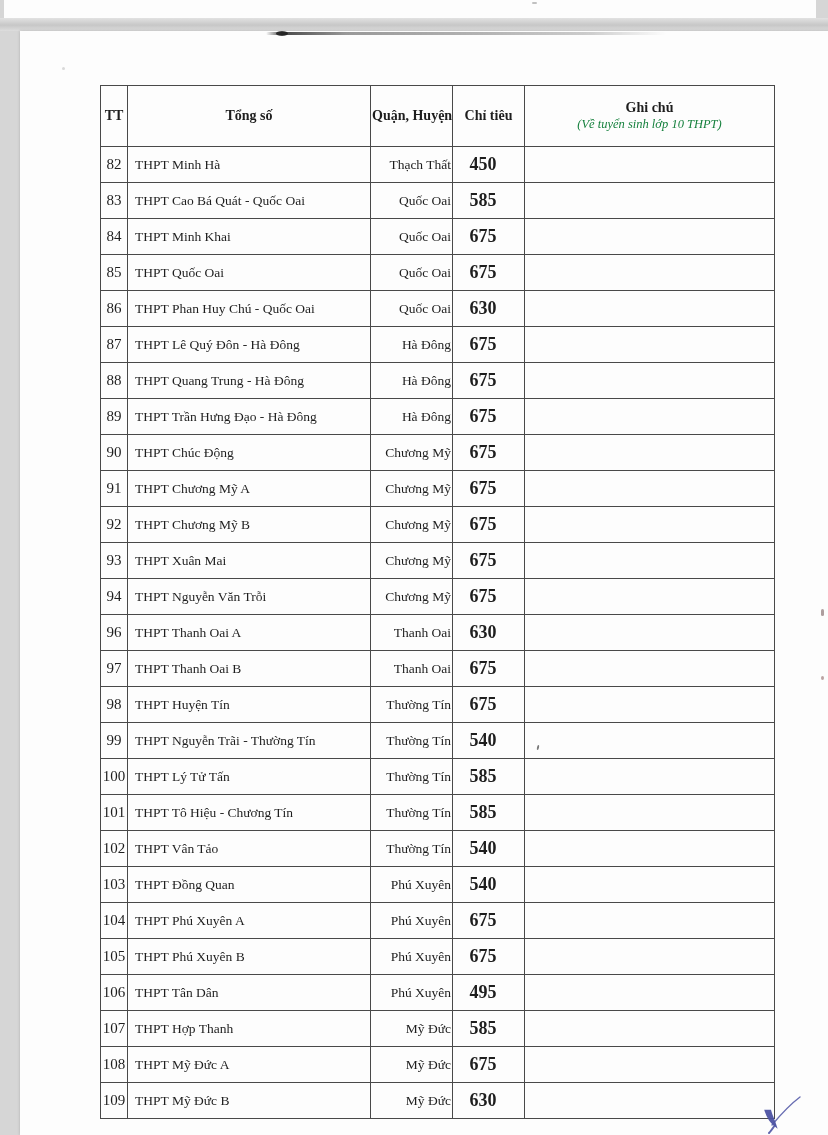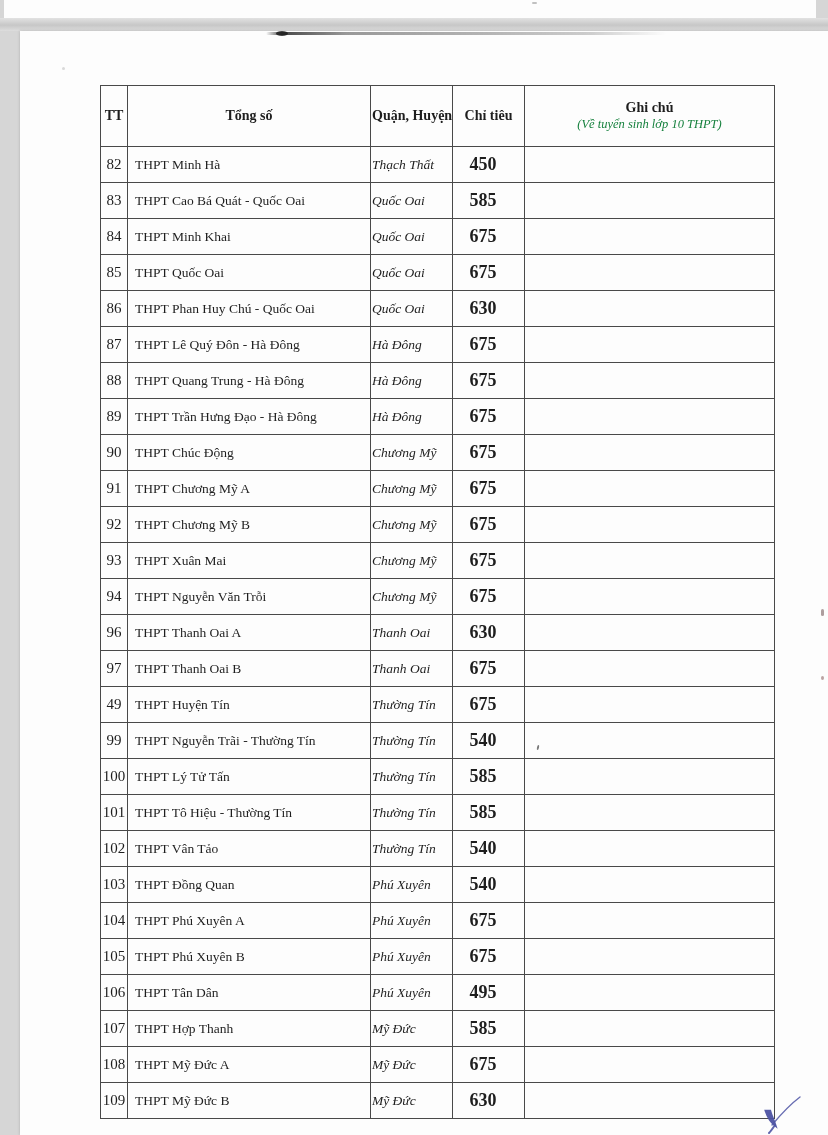--- a/index.html
+++ b/index.html
@@ -42,21 +42,21 @@
   table.quota th, table.quota td {
     border:1px solid #494949;
     vertical-align:middle;
     overflow:hidden; white-space:nowrap;
   }
   thead th { height:58px; font-weight:bold; font-size:14px; text-align:center; }
   th .note-sub { font-weight:normal; font-style:italic; font-size:12.5px; margin-top:1px; color:#15803d; }
   tbody td { height:33px; font-size:13.5px; }
   td.c-tt   { text-align:center; font-size:15px; padding:0 1px; }
   td.c-name { text-align:left; padding-left:7px; }
-  td.c-district { text-align:left;font-style:italic; }
+  td.c-district { text-align:right; }
   td.c-quota { text-align:center; padding-right:12px; font-weight:bold; font-size:18px;margin-top:24px; }
   td.c-note { }
   
   .speck { position:absolute; border-radius:50%; }
   .speck-apostrophe { left:517px; top:714px; width:2px; height:5px; background:#5a5a5a; transform:rotate(14deg); opacity:.8; }
   .speck-right-1 { left:801px; top:578px; width:3px; height:7px; background:#6e5050; opacity:.55; border-radius:2px; }
   .speck-right-2 { left:801px; top:645px; width:3px; height:4px; background:#7a4a4a; opacity:.5; }
   .speck-faint { left:42px; top:36px; width:3px; height:3px; background:#d9d9d9; }
   .speck-top { position:absolute; left:532px; top:2px; width:5px; height:2px; background:#9a9a9a; opacity:.6; border-radius:1px; }
   .pen-mark { position:absolute; left:734px; top:1058px; }
@@ -196,21 +196,21 @@
             <td class="c-note"></td>
           </tr>
           <tr>
             <td class="c-tt">97</td>
             <td class="c-name">THPT Thanh Oai B</td>
             <td class="c-district">Thanh Oai</td>
             <td class="c-quota">675</td>
             <td class="c-note"></td>
           </tr>
           <tr>
-            <td class="c-tt">49</td>
+            <td class="c-tt">98</td>
             <td class="c-name">THPT Huyện Tín</td>
             <td class="c-district">Thường Tín</td>
             <td class="c-quota">675</td>
             <td class="c-note"></td>
           </tr>
           <tr>
             <td class="c-tt">99</td>
             <td class="c-name">THPT Nguyễn Trãi - Thường Tín</td>
             <td class="c-district">Thường Tín</td>
             <td class="c-quota">540</td>
@@ -218,21 +218,21 @@
           </tr>
           <tr>
             <td class="c-tt">100</td>
             <td class="c-name">THPT Lý Tử Tấn</td>
             <td class="c-district">Thường Tín</td>
             <td class="c-quota">585</td>
             <td class="c-note"></td>
           </tr>
           <tr>
             <td class="c-tt">101</td>
-            <td class="c-name">THPT Tô Hiệu - Thường Tín</td>
+            <td class="c-name">THPT Tô Hiệu - Chương Tín</td>
             <td class="c-district">Thường Tín</td>
             <td class="c-quota">585</td>
             <td class="c-note"></td>
           </tr>
           <tr>
             <td class="c-tt">102</td>
             <td class="c-name">THPT Vân Tảo</td>
             <td class="c-district">Thường Tín</td>
             <td class="c-quota">540</td>
             <td class="c-note"></td>

